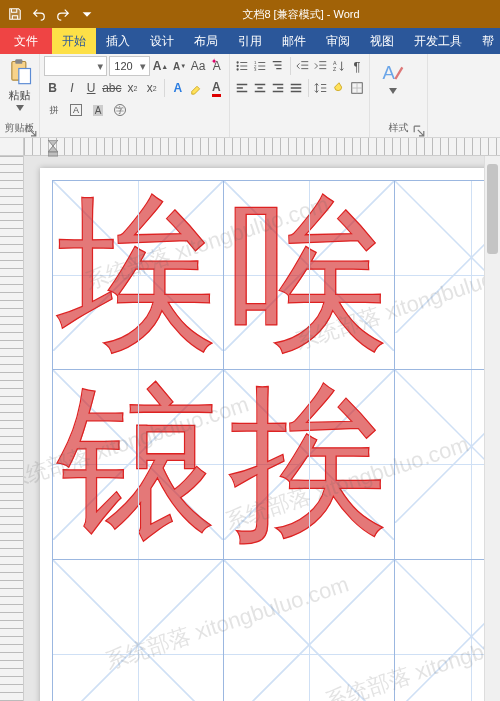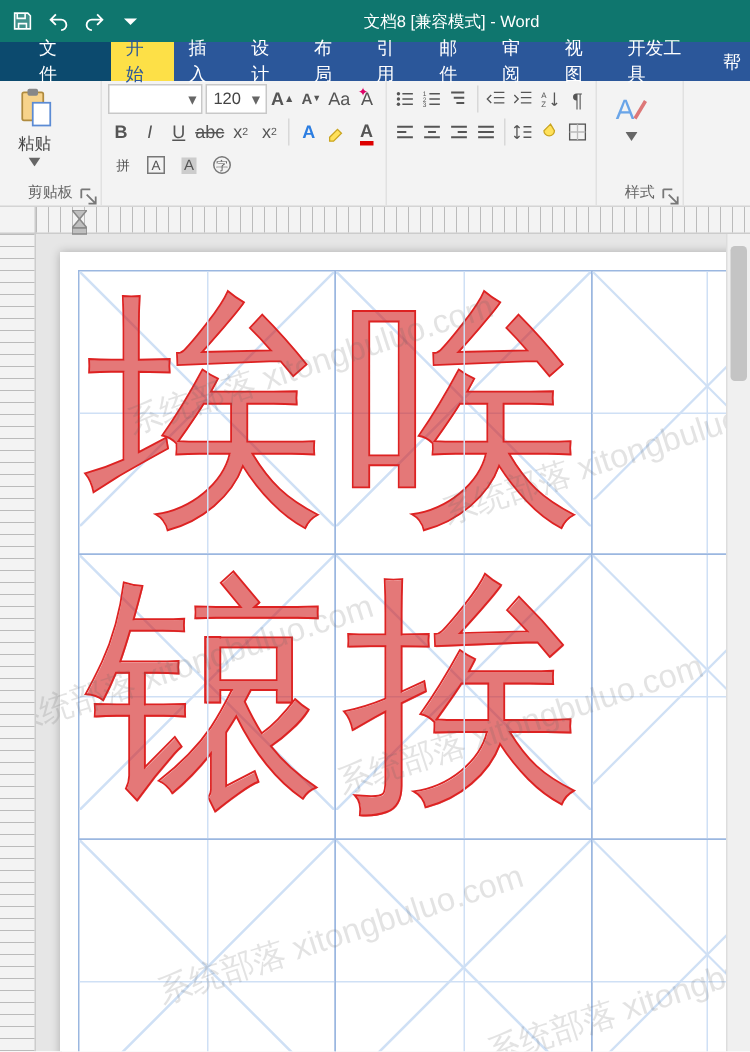--- a/index.html
+++ b/index.html
@@ -1,29 +1,29 @@
 <!DOCTYPE html>
 <html><head>
 <meta charset="utf-8">
 <style>
   * { margin: 0; padding: 0; box-sizing: border-box; font-family: "Microsoft YaHei", "Segoe UI", sans-serif; }
   html, body { width: 500px; height: 701px; overflow: hidden; background: #fff; }
 
   
-  .titlebar { height: 28px; background: #0f766e; color: #fff; display: flex; align-items: center; font-size: 11px; }
+  .titlebar { height: 28px; background: #a16207; color: #fff; display: flex; align-items: center; font-size: 11px; }
   .qat { display: flex; align-items: center; gap: 2px; padding: 0 4px; }
   .qat .qbtn { width: 22px; height: 22px; display: flex; align-items: center; justify-content: center; }
   .qat .qbtn svg { width: 14px; height: 14px; }
   .tb-title { flex: 1; text-align: center; white-space: nowrap; overflow: hidden; }
   .tb-title span { color: #fff; }
 
   
   .tabs { height: 26px; background: #2b579a; display: flex; align-items: stretch; font-size: 12px; }
   .tab { padding: 0 10px; display: flex; align-items: center; color: #fff; cursor: pointer; }
-  .tab.file { background: #0c4a6e; padding: 0 26px; }
+  .tab.file { background: #ef4444; padding: 0 14px; }
   .tab.active { background: #fde047; color: #2b579a; }
   .tab:last-child { padding-right: 6px; }
 
   
   .ribbon { background: #f3f3f3; border-bottom: 1px solid #d4d4d4; display: flex; height: 84px; }
   .group { border-right: 1px solid #e1e1e1; display: flex; flex-direction: column; padding: 2px 4px 0 4px; }
   .group-body { flex: 1; display: flex; align-items: flex-start; gap: 2px; }
   .group-label { height: 16px; font-size: 10px; color: #666; text-align: center; position: relative; }
   .group-label .dlaunch { position: absolute; right: -2px; bottom: 0; width: 12px; height: 12px; display:flex; align-items:center; justify-content:center;}
   .bigbtn { width: 38px; display: flex; flex-direction: column; align-items: center; gap: 2px; font-size: 11px; color: #444; padding-top: 2px;}
@@ -109,21 +109,21 @@
   <div class="tab">引用</div>
   <div class="tab">邮件</div>
   <div class="tab">审阅</div>
   <div class="tab">视图</div>
   <div class="tab">开发工具</div>
   <div class="tab">帮</div>
 </div>
 
 <div class="ribbon">
 
-  <div class="group" style="width:68px">
+  <div class="group" style="width:40px">
     <div class="group-body">
       <div class="bigbtn">
         <div class="ico">
             <svg viewBox="0 0 24 24">
               <rect x="5" y="3" width="12" height="16" rx="1" fill="#f7d38b" stroke="#b08b3e"></rect>
               <rect x="8" y="1" width="6" height="4" rx="1" fill="#888"></rect>
               <rect x="11" y="9" width="10" height="13" fill="#fff" stroke="#5b8bd4"></rect>
             </svg>
           </div>
         <span>粘贴</span>

